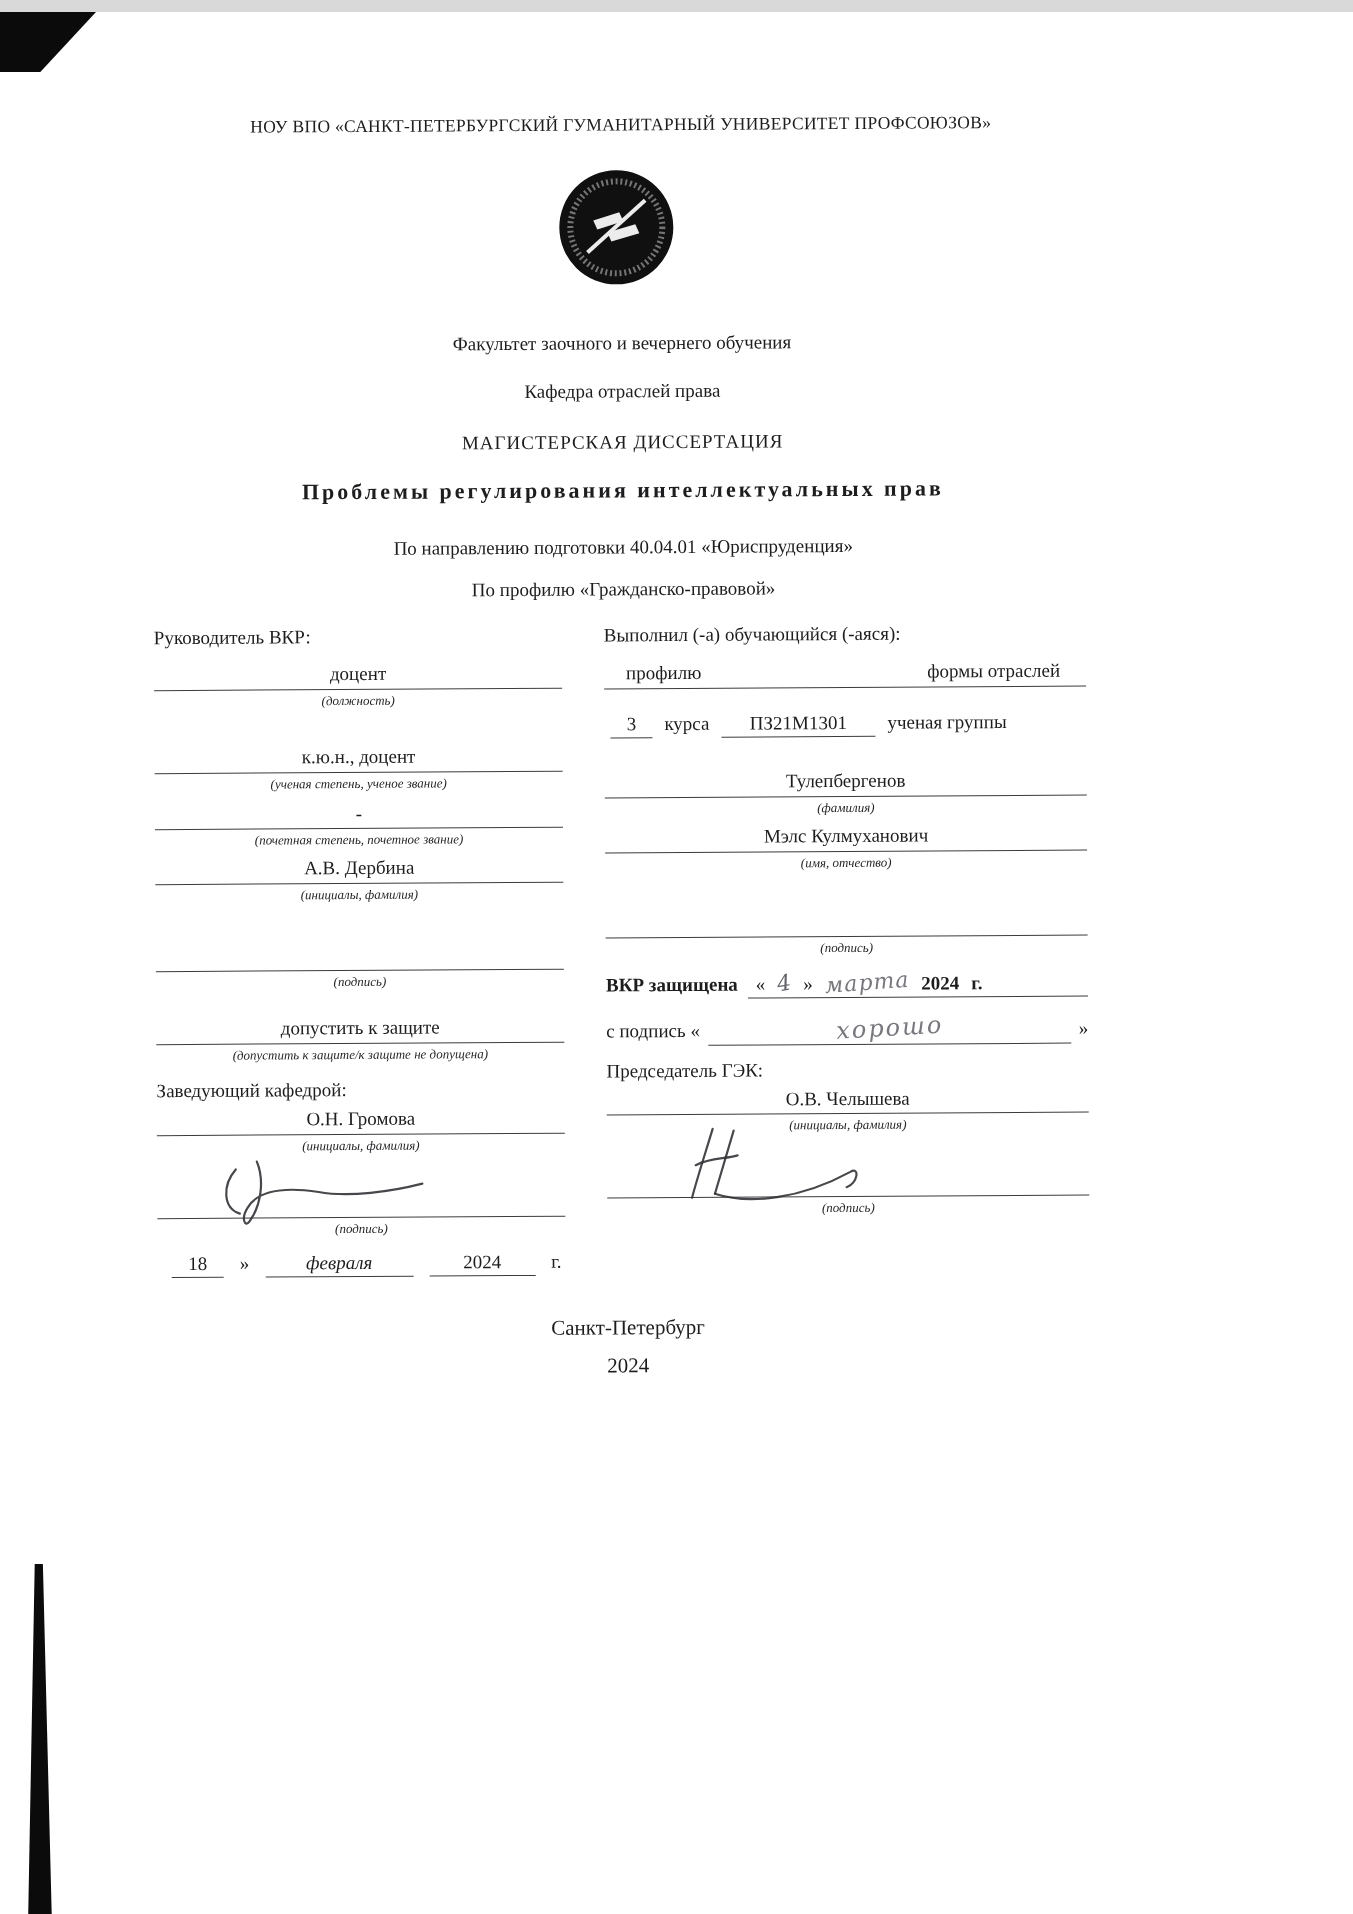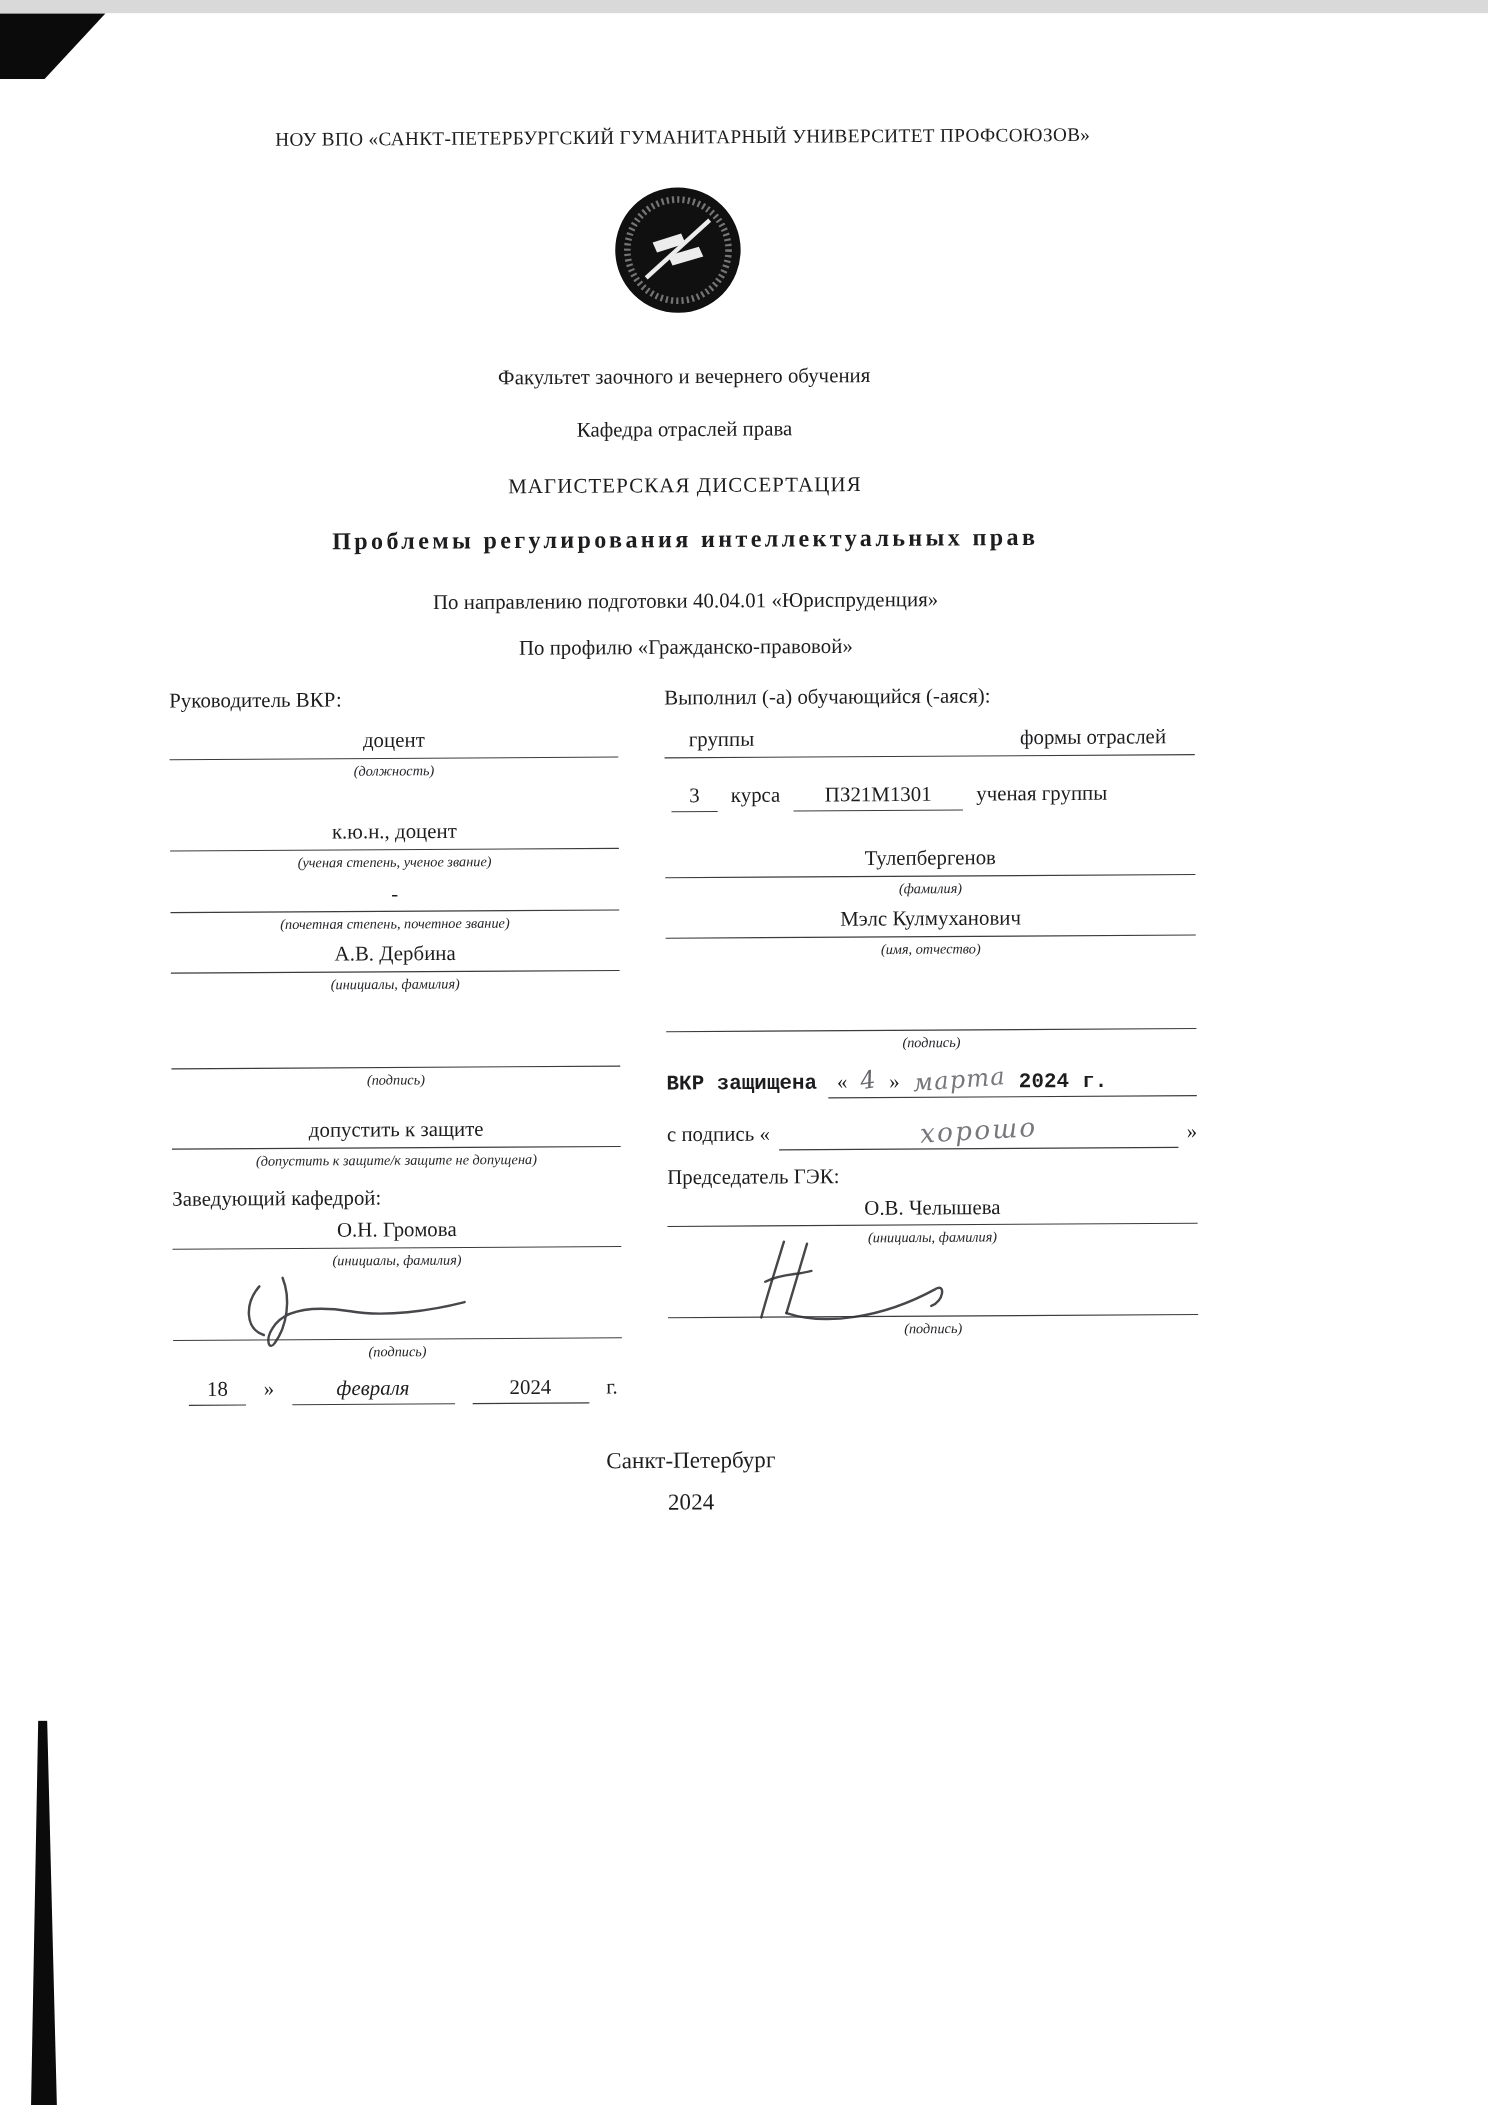--- a/index.html
+++ b/index.html
@@ -66,21 +66,21 @@
   .course-row .useg.course { min-width:42px; }
   .course-row .useg.group  { min-width:154px; }
 
   .right .f-surname { margin-top:32px; }
   .right .f-names   { margin-top:8px; }
   .right .f-sign    { margin-top:24px; }
   .right .chair-label { margin-top:14px; }
   .right .f-chairname { margin-top:6px; }
 
   .defense-row { margin-top:14px; font-size:19px; display:flex; align-items:baseline; gap:10px; }
-  .bold { font-weight:bold;font-family:Liberation Mono, monospace; }
+  .bold { font-weight:bold; }
   .date-part { border-bottom:1.2px solid #3c3c3c; display:flex; gap:12px; align-items:baseline;
     padding:0 8px 2px; flex:1; }
   .grade-row { margin-top:16px; display:flex; align-items:baseline; font-size:19px; gap:8px; }
   .grade-line { flex:1; border-bottom:1.2px solid #3c3c3c; text-align:center; padding-bottom:2px; }
 
   .hand { font-style:italic; color:#4a4a52; font-family:"DejaVu Serif", serif; display:inline-block; }
   .hand.day   { font-size:22px; transform:rotate(-9deg); opacity:.85; }
   .hand.month { font-size:22px; transform:rotate(-4deg); letter-spacing:1px; opacity:.75; }
   .hand.grade { font-size:24px; transform:rotate(-3deg); letter-spacing:2px; opacity:.75; }
 
@@ -173,21 +173,21 @@
           <span class="useg month">февраля</span>
           <span class="useg year">2024</span>
           <span>г.</span>
         </div>
       </div>
 
       <div class="col right">
         <div class="col-label">Выполнил (-а) обучающийся (-аяся):</div>
 
         <div class="form-row">
-          <span>группы</span>
+          <span>профилю</span>
           <span>формы отраслей</span>
         </div>
 
         <div class="course-row">
           <span class="useg course">3</span>
           <span>курса</span>
           <span class="useg group">ПЗ21М1301</span>
           <span>ученая группы</span>
         </div>
 

